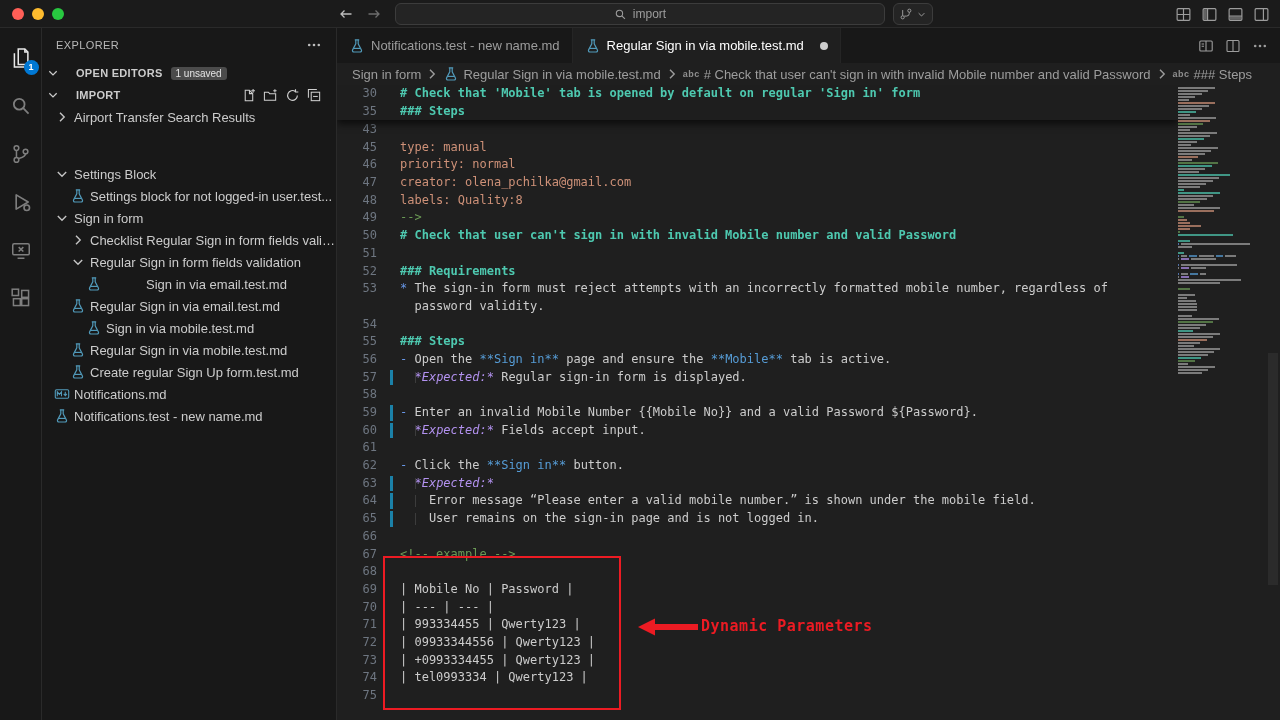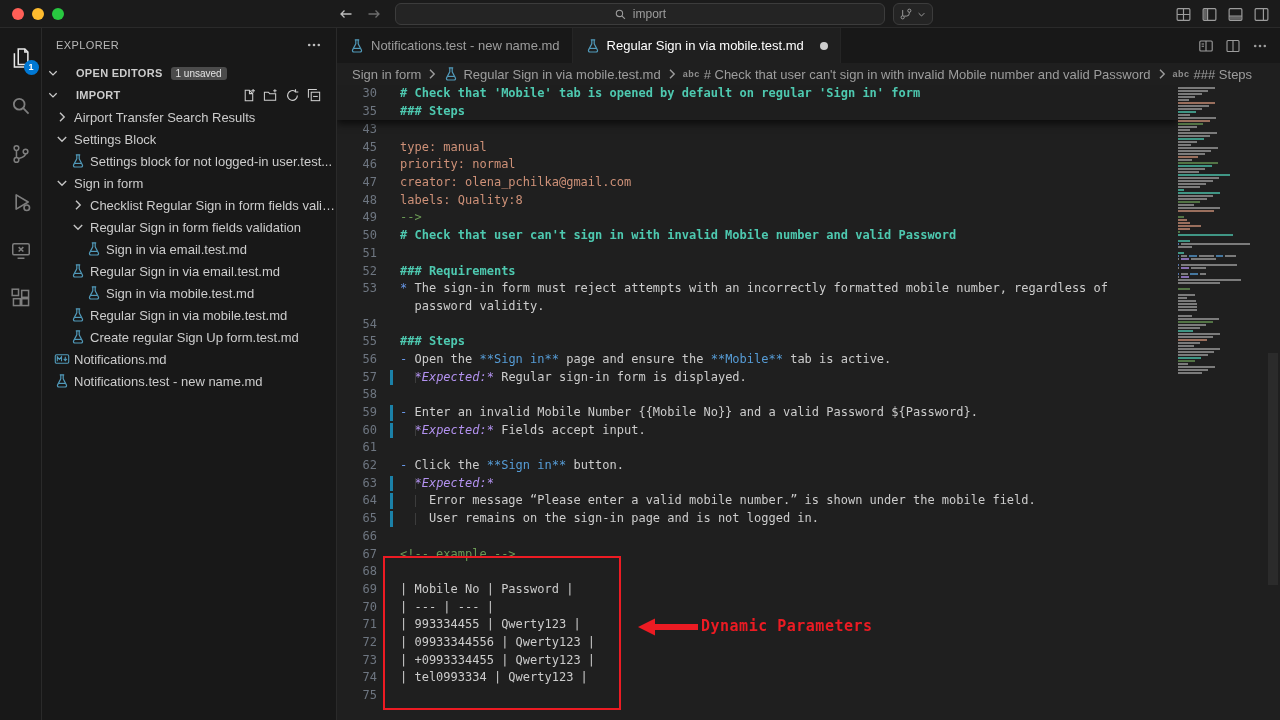--- a/index.html
+++ b/index.html
@@ -287,21 +287,21 @@
       </div>
       <div id="tree">
           <div class="tree-row" style="padding-left: 12px;">
             <span class="ico tw">
               <svg viewBox="0 0 16 16" fill="none" stroke="currentColor" stroke-width="1.4">
                 <path d="M6 3.8 10.2 8 6 12.2"></path>
               </svg>
             </span>
             <span class="tree-label">Airport Transfer Search Results</span>
           </div>
-          <div class="tree-row" style="padding-left: 12px;">
+          <div class="tree-row" style="padding-left: 12px; margin-top: 35px;">
             <span class="ico tw">
               <svg viewBox="0 0 16 16" fill="none" stroke="currentColor" stroke-width="1.4">
                 <path d="M3.8 6 8 10.2 12.2 6"></path>
               </svg>
             </span>
             <span class="tree-label">Settings Block</span>
           </div>
           <div class="tree-row" style="padding-left: 28px;">
             <span class="ico fi">
               <svg viewBox="0 0 16 16" fill="none" stroke="currentColor" stroke-width="1.2">
@@ -328,21 +328,21 @@
             <span class="tree-label">Checklist Regular Sign in form fields valid...</span>
           </div>
           <div class="tree-row" style="padding-left: 28px;">
             <span class="ico tw">
               <svg viewBox="0 0 16 16" fill="none" stroke="currentColor" stroke-width="1.4">
                 <path d="M3.8 6 8 10.2 12.2 6"></path>
               </svg>
             </span>
             <span class="tree-label">Regular Sign in form fields validation</span>
           </div>
-          <div class="tree-row" style="padding-left: 44px;">
+          <div class="tree-row" style="padding-left: 44px; gap: 40px;">
             <span class="ico fi">
               <svg viewBox="0 0 16 16" fill="none" stroke="currentColor" stroke-width="1.2">
                 <path d="M5.8 1.8h4.4M6.8 1.8v4L3.6 11.9c-.5 1 .2 2.1 1.3 2.1h6.2c1.1 0 1.8-1.1 1.3-2.1L9.2 5.8v-4"></path>
                 <path d="M4.9 10.4h6.2"></path>
               </svg>
             </span>
             <span class="tree-label">Sign in via email.test.md</span>
           </div>
           <div class="tree-row" style="padding-left: 28px;">
             <span class="ico fi">

